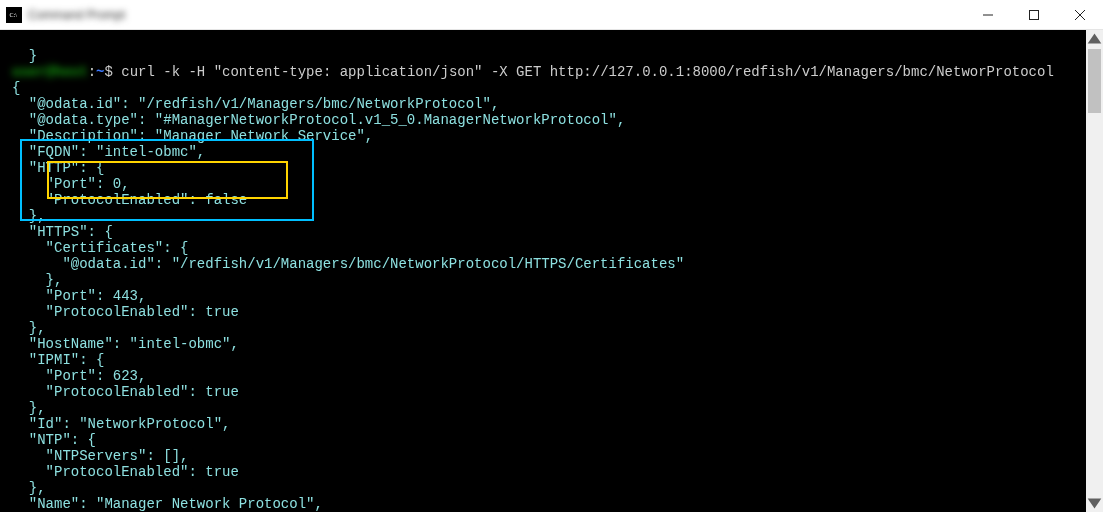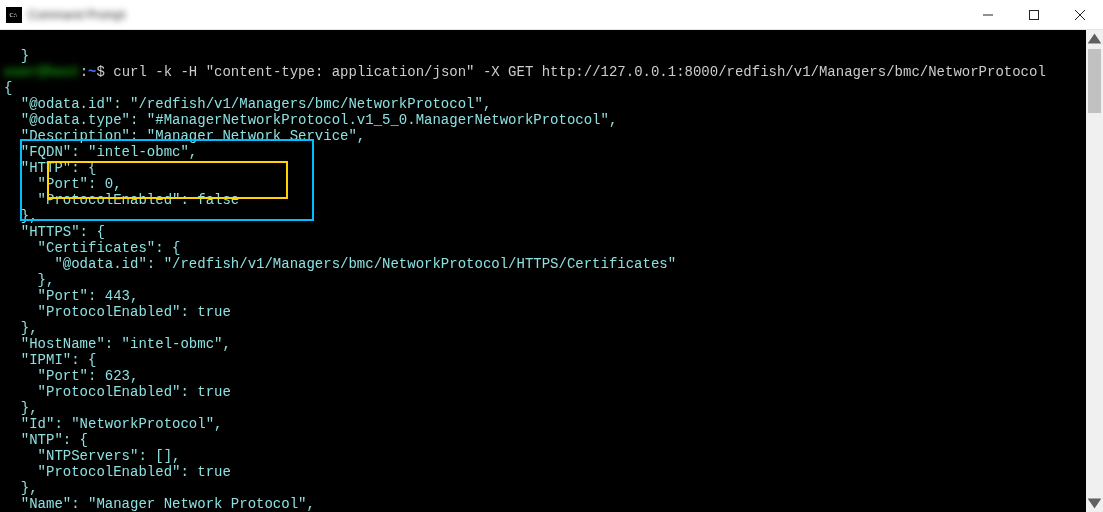--- a/index.html
+++ b/index.html
@@ -26,21 +26,21 @@
 
   
   .console-wrap { position: relative; width: 100%; height: calc(100% - 30px); background: #000; }
   .console {
     position: absolute; inset: 0;
     background: #000;
     color: #cccccc;
     font-family: "NSimSun","SimSun","Consolas","Courier New",monospace;
     font-size: 14px;
     line-height: 16px;
-    padding: 2px 0 0 4px;
+    padding: 2px 0 0 12px;
     white-space: pre;
     overflow: hidden;
   }
   .gray   { color: #cccccc; }
   .cyan   { color: #8de0e0; }
   .prompt-green { color: #13a10e; font-weight: 600; }
   .prompt-blue  { color: #3b78ff; font-weight: 600; }
   .blur { filter: blur(3.5px); }
 
   

